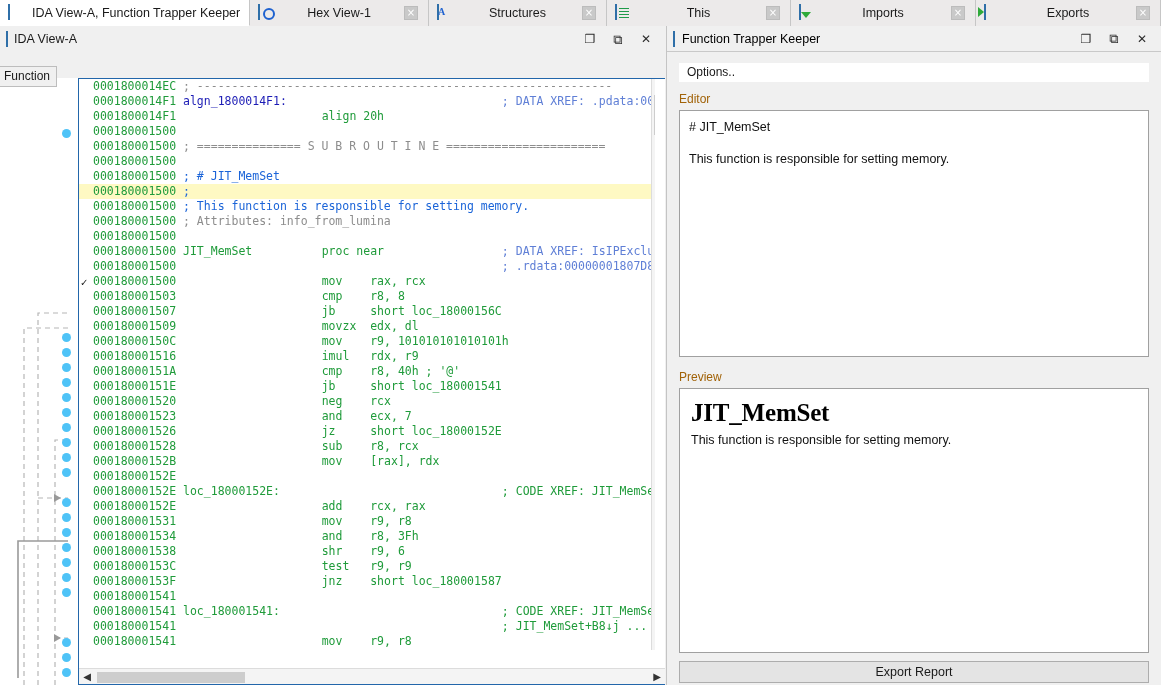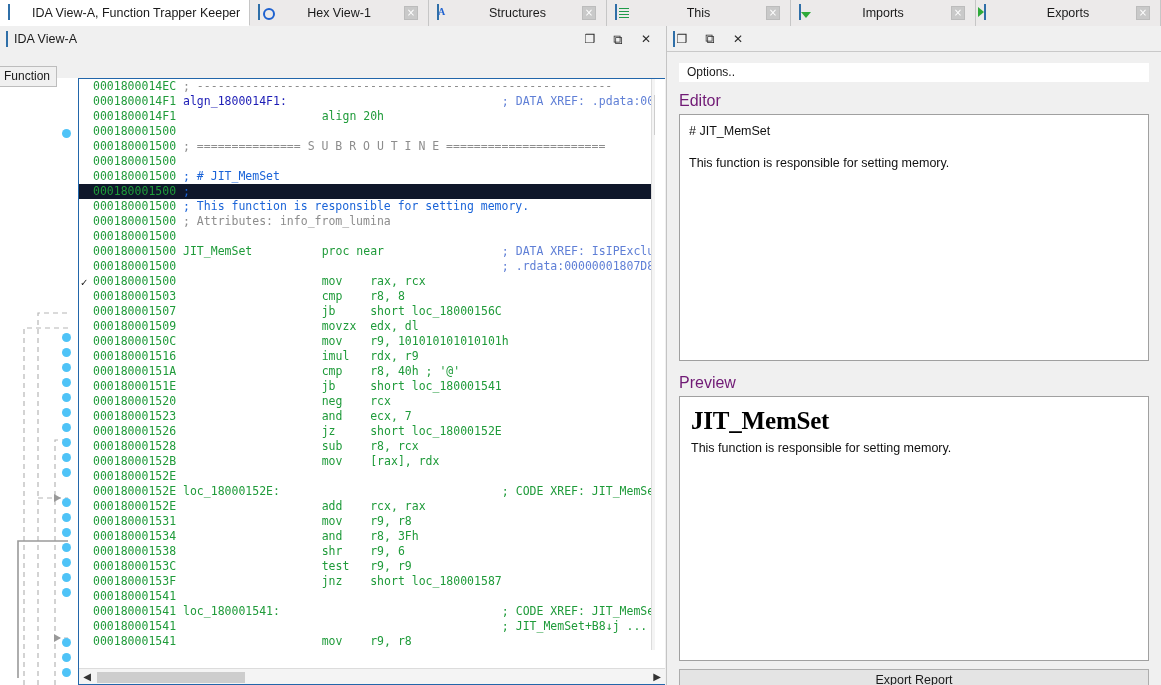--- a/index.html
+++ b/index.html
@@ -158,21 +158,21 @@
   .disasm {
     position: absolute; left: 0; top: 0; right: 14px; bottom: 34px;
     overflow: hidden;
     background: #ffffff;
     font-family: "DejaVu Sans Mono", monospace;
     font-size: 11.5px;
     line-height: 15px;
     white-space: pre;
   }
   .dline { height: 15px; display: block; position: relative; padding-left: 4px; }
-  .dline.sel { background: #0f172a; }
+  .dline.sel { background: #fef9c3; }
   .addr { color: #1f9b3a; }
   .c-cmt { color: #1b64d8; }
   .c-cmt-gray { color: #8d8d8d; }
   .c-xref { color: #5f7fd6; }
   .c-xref-g { color: #1f9b3a; }
   .c-name { color: #1b1bb5; }
   .c-ins { color: #1f9b3a; }
   .c-op { color: #1f9b3a; }
   .c-loc { color: #1f9b3a; }
   .caret {
@@ -242,21 +242,21 @@
   .menubar {
     height: 19px; background:#ffffff; border:none;
     display:flex; align-items:center;
     margin-bottom: 10px;
     text-align: center;
   }
   .menubar .mi {
     padding: 1px 8px 2px 8px; font-size:12px; color:#1a1a1a;
     background:#ffffff;
   }
-  .sect-label { font-size:16px; color:#701a75; margin-bottom:4px; }
+  .sect-label { font-size:12px; color:#a16207; margin-bottom:4px; }
 
   .editor-box {
     height: 247px; background:#ffffff; border:1px solid #a0a0a0;
     padding: 7px 9px;
     font-size: 12.5px; color:#111;
     line-height: 1.55;
     overflow:hidden;
   }
   .editor-box p { margin: 0 0 1em 0; }
 
@@ -388,20 +388,21 @@
         </span>
         <span class="hs-arrow">▶</span>
       </div>
     </div>
   </div>
 
   <div class="panel-right">
 
     <div class="ftk-title">
       <span class="ptitle-ico"><span class="ico-doc"></span></span>
+      <span class="ptitle-text">Function Trapper Keeper</span>
       <span class="wbtns">
         <span class="wbtn">❐</span>
         <span class="wbtn mini">⧉</span>
         <span class="wbtn">✕</span>
       </span>
     </div>
 
     <div class="ftk-body">
 
       <div class="menubar">

